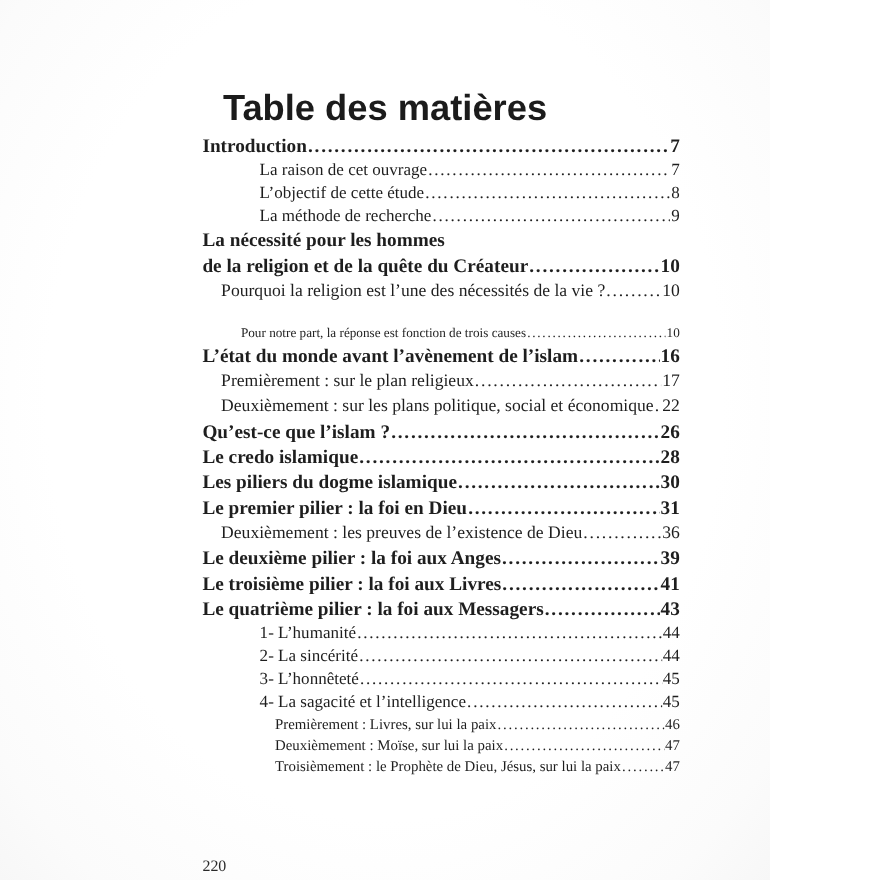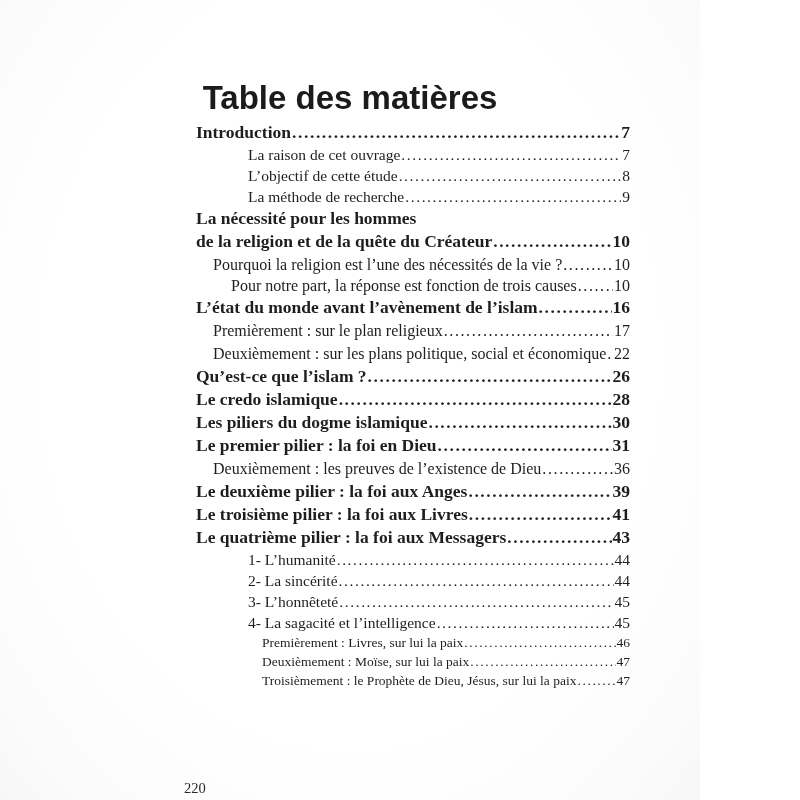--- a/index.html
+++ b/index.html
@@ -26,21 +26,21 @@
     width: 100%;
     text-align: center;
     font-family: "Liberation Sans", sans-serif;
     font-weight: 700;
     font-size: 33px;
     letter-spacing: 0px;
     color: #1b1b1b;
   }
   .toc {
     position: absolute;
-    left: 196px;
+    left: 184px;
     top: 121px;
     width: 434px; 
   }
   .row {
     display: flex;
     align-items: baseline;
   }
   .label { white-space: nowrap; }
   .dots {
     flex: 1;
@@ -67,24 +67,25 @@
     height: 23px;
     margin-left: 17px;
   }
   .lv-entry {
     font-size: 15.5px;
     line-height: 21px;
     height: 21px;
     margin-left: 52px;
   }
   .lv-note {
-    font-size: 16px;
+    font-size: 12px;
     line-height: 20px;
     height: 20px;
     margin-left: 35px;
+    margin-top: 16px;
   }
   .lv-subnote {
     font-size: 13.5px;
     line-height: 19px;
     height: 19px;
     margin-left: 66px;
   }
   .folio {
     position: absolute;
     left: 184px;

